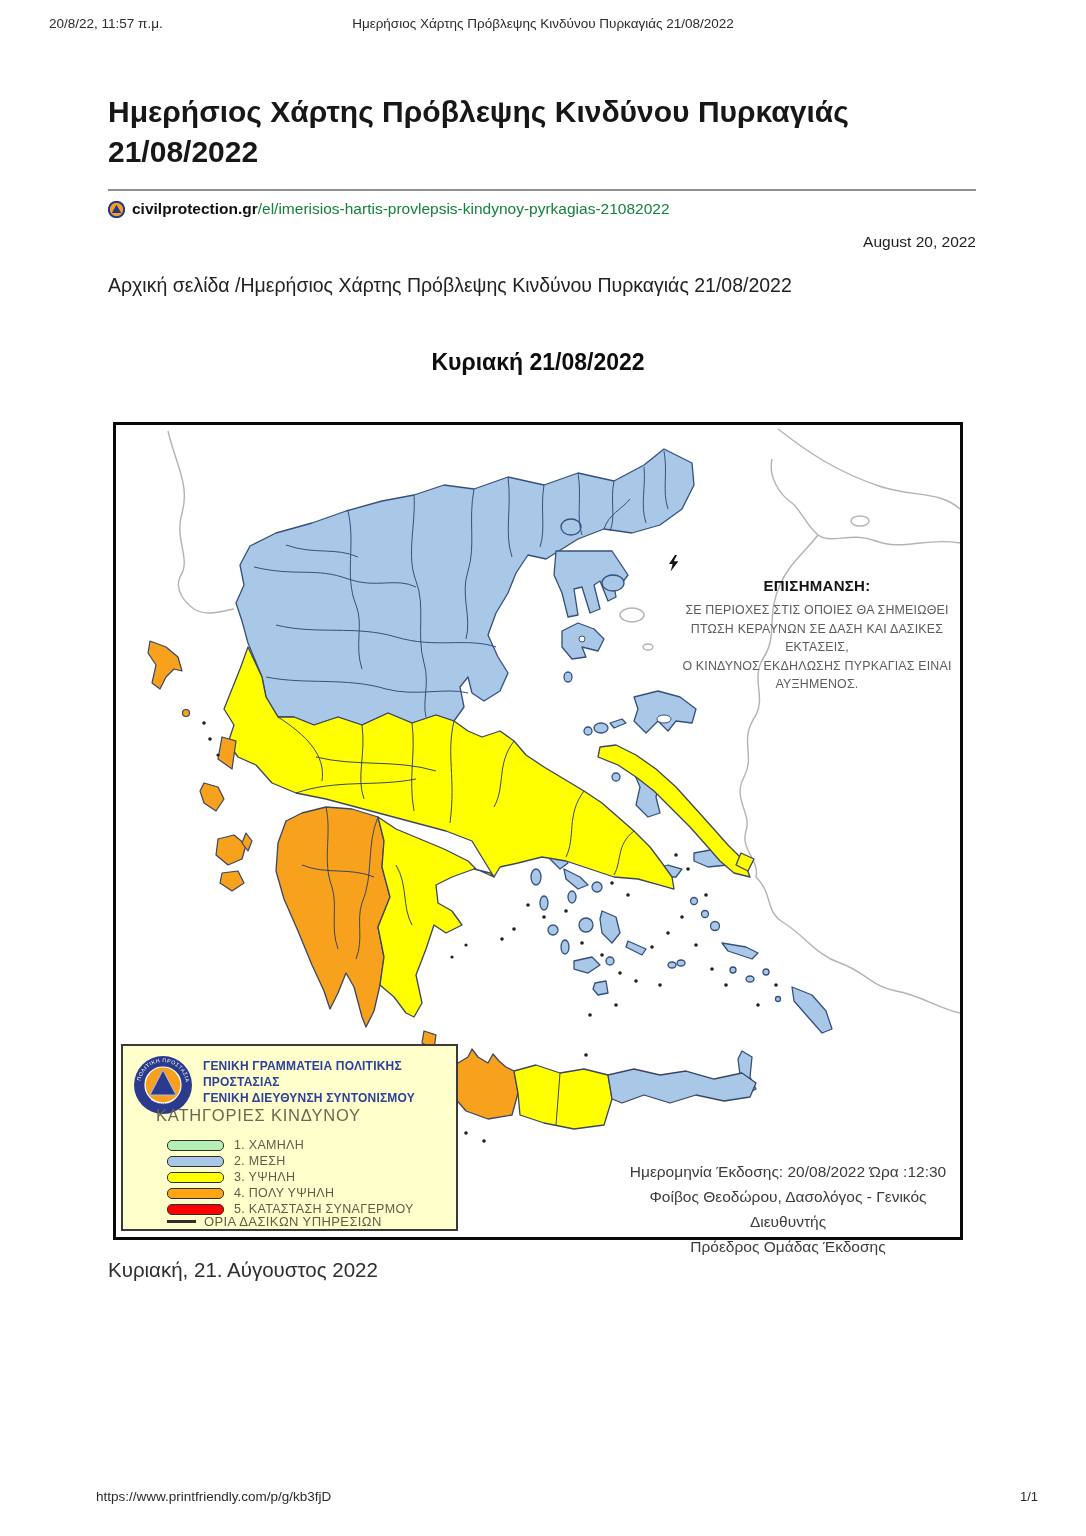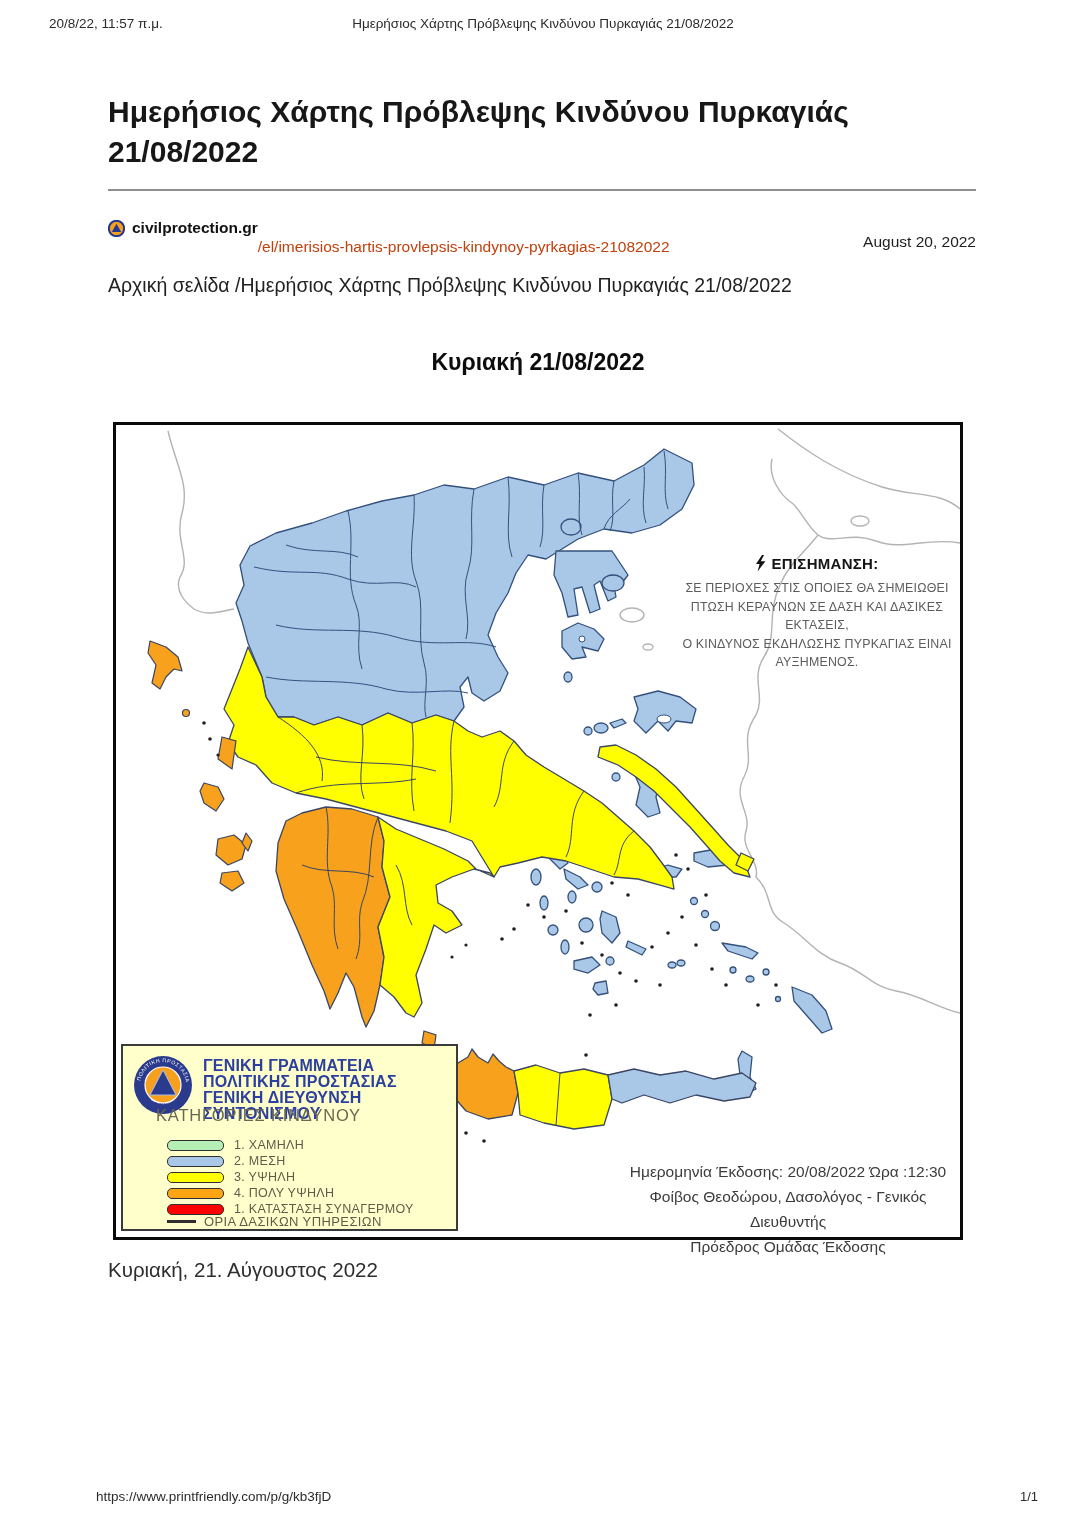--- a/index.html
+++ b/index.html
@@ -8,37 +8,37 @@
 
   .pf-header-time{position:absolute;left:49px;top:16px;font-size:13.5px;color:#2b2b2b;}
   .pf-header-title{position:absolute;left:0;right:0;top:16px;text-align:center;font-size:13.5px;color:#2b2b2b;}
 
   .article-title{position:absolute;left:108px;top:92px;width:862px;font-size:30px;line-height:40px;font-weight:bold;color:#171717;margin:0;}
   .divider{position:absolute;left:108px;top:189px;width:868px;height:2px;background:#8f8f8f;}
 
   .source-row{position:absolute;left:108px;top:200px;display:flex;align-items:center;font-size:15.5px;color:#333;}
   .source-row .fav{width:17px;height:17px;margin-right:7px;flex:0 0 auto;}
   .source-domain{font-weight:bold;color:#111;}
-  .source-path{color:#c2410c;margin-top:38px;}
+  .source-path{color:#15803d;}
 
   .date-line{position:absolute;left:108px;top:233px;width:868px;text-align:right;font-size:15.5px;color:#1e1e1e;}
   .breadcrumb{position:absolute;left:108px;top:274px;width:868px;font-size:19.5px;color:#222;}
 
   .map-title{position:absolute;left:113px;top:346px;width:850px;text-align:center;font-weight:bold;font-size:23px;line-height:32px;color:#0d0d0d;}
 
   .map-frame{position:absolute;left:113px;top:422px;width:844px;height:812px;border:3px solid #0a0a0a;background:#fff;}
   .map-frame svg.basemap{position:absolute;left:0;top:0;}
 
   .warning{position:absolute;left:552px;top:130px;width:298px;text-align:center;}
-  .warning .w-head{font-size:15px;font-weight:bold;color:#141414;letter-spacing:.3px;display:flex;justify-content:center;gap:5px;}
+  .warning .w-head{font-size:15px;font-weight:bold;color:#141414;letter-spacing:.3px;display:flex;justify-content:center;gap:5px;flex-direction:column;}
   .warning .w-body{margin-top:7px;font-size:12.4px;line-height:1.5;color:#5c5c5c;letter-spacing:.2px;}
 
   .legend{position:absolute;left:5px;top:619px;width:337px;height:187px;background:#ffffcc;border:2px solid #3a3a3a;box-sizing:border-box;}
   .legend .logo{position:absolute;left:10px;top:9px;width:60px;height:60px;}
-  .legend .org{position:absolute;left:80px;top:12px;width:250px;font-size:16px;font-weight:bold;color:#2b3f9e;line-height:16px;letter-spacing:.2px;}
+  .legend .org{position:absolute;left:80px;top:12px;width:250px;font-size:12px;font-weight:bold;color:#2b3f9e;line-height:16px;letter-spacing:.2px;}
   .legend .cat-head{position:absolute;left:33px;top:60px;font-size:16.5px;color:#6a6852;letter-spacing:.8px;}
   .legend .cat-rows{position:absolute;left:44px;top:92px;}
   .legend .cat-row{display:flex;align-items:center;height:14px;margin-bottom:2px;}
   .legend .swatch{width:57px;height:11px;border:1.5px solid #2f2f2f;border-radius:5px;box-sizing:border-box;flex:0 0 auto;}
   .legend .cat-label{margin-left:10px;font-size:12.5px;color:#5f5d49;letter-spacing:.3px;white-space:nowrap;}
   .legend .boundary-row{position:absolute;left:44px;top:168px;display:flex;align-items:center;}
   .legend .bline{width:29px;height:3px;background:#2f2f2f;flex:0 0 auto;}
   .legend .blabel{margin-left:8px;font-size:13px;color:#5f5d49;letter-spacing:.4px;}
 
   .issue{position:absolute;left:498px;top:734px;width:348px;text-align:center;font-size:15.5px;line-height:25px;color:#3c3c3c;}
@@ -284,21 +284,21 @@
           <div class="cat-row">
             <div class="swatch" style="background: rgb(255, 255, 0);"></div>
             <span class="cat-label">3. ΥΨΗΛΗ</span>
           </div>
           <div class="cat-row">
             <div class="swatch" style="background: rgb(255, 164, 19);"></div>
             <span class="cat-label">4. ΠΟΛΥ ΥΨΗΛΗ</span>
           </div>
           <div class="cat-row">
             <div class="swatch" style="background: rgb(255, 0, 0);"></div>
-            <span class="cat-label">1. ΚΑΤΑΣΤΑΣΗ ΣΥΝΑΓΕΡΜΟΥ</span>
+            <span class="cat-label">5. ΚΑΤΑΣΤΑΣΗ ΣΥΝΑΓΕΡΜΟΥ</span>
           </div>
         </div>
       <div class="boundary-row">
         <div class="bline"></div>
         <div class="blabel">ΟΡΙΑ ΔΑΣΙΚΩΝ ΥΠΗΡΕΣΙΩΝ</div>
       </div>
     </div>
 
     <div class="issue">
       <div>Ημερομηνία Έκδοσης: 20/08/2022  Ώρα :12:30</div>

